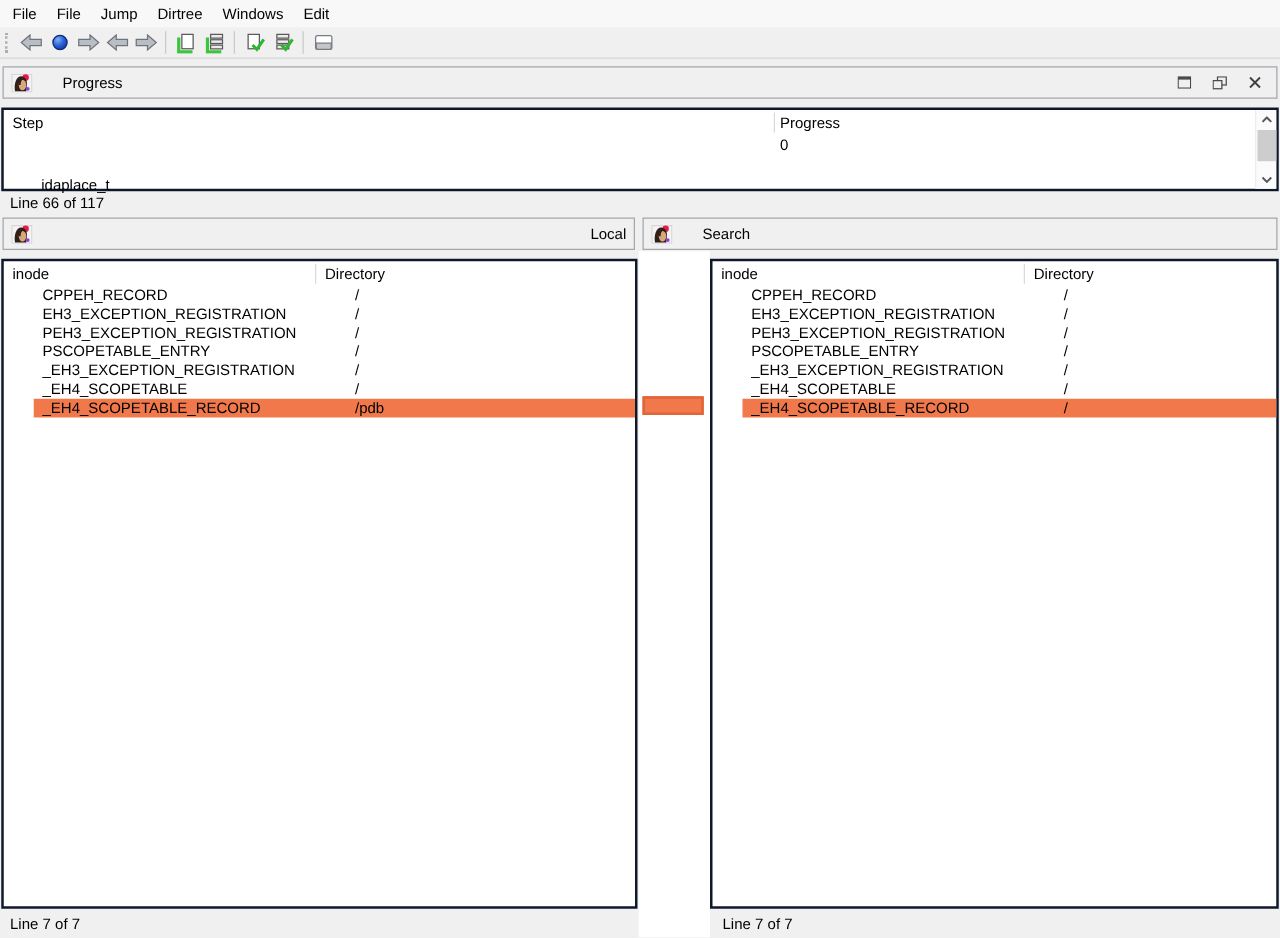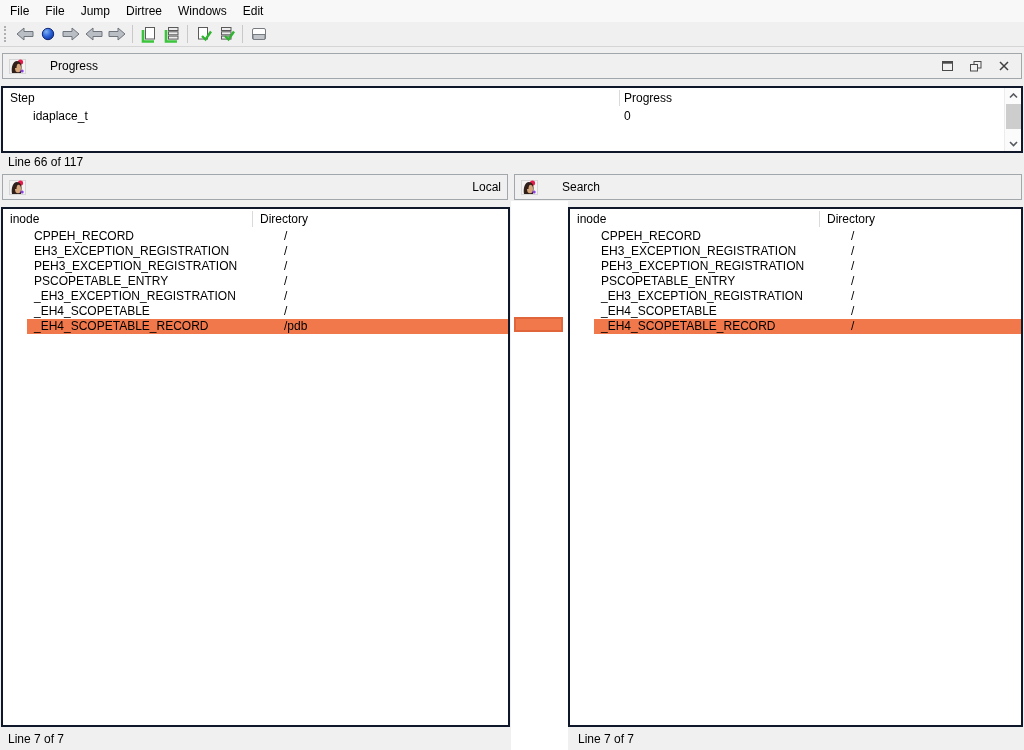--- a/index.html
+++ b/index.html
@@ -33,21 +33,21 @@
   .table-header { position:relative; height:20px; line-height:20px; }
   .hcell { position:absolute; white-space:nowrap; }
   .hdiv { position:absolute; top:2px; height:16px; width:1px; background:#DADADA; }
   .trow { position:relative; height:15px; line-height:15px; white-space:nowrap;margin-left:24px; }
   .trow .c1 { position:absolute; left:7px; }
   .trow .c2 { position:absolute; left:257px; }
   .trow.hl { background:#F0784B;text-decoration:underline; }
   
   #progress-table .table-header { height:21px; line-height:21px; }
   .prow { position:relative; height:15px; line-height:15px; white-space:nowrap; }
-  .prow .step-txt { position:absolute; }
+  .prow .step-txt { position:absolute;margin-top:32px; }
   .prow .conf-txt { position:absolute; left:621px; }
   .prow.sel { background:#D4D4D4; font-weight:bold; height:14px; line-height:14px;
     width:calc(100% - 17px); }
   .tree-toggle { position:absolute; left:4px; top:4px; }
   .folder { position:absolute; left:25px; top:1px; }
   
   .vscroll { position:absolute; top:0; right:0; width:17px; height:100%;
     background:#FBFBFB; border-left:1px solid #ECECEC; }
   .vs-btn { position:absolute; left:0; width:100%; height:15px;
     display:flex; align-items:center; justify-content:center; background:none; border:none; padding:0; }

